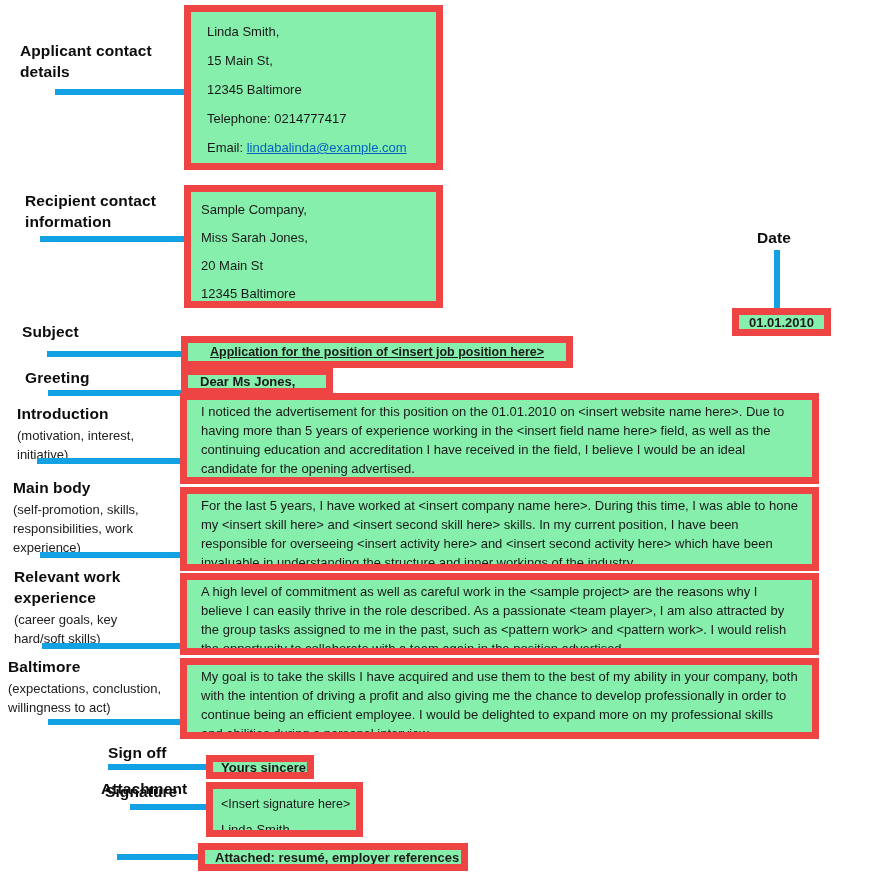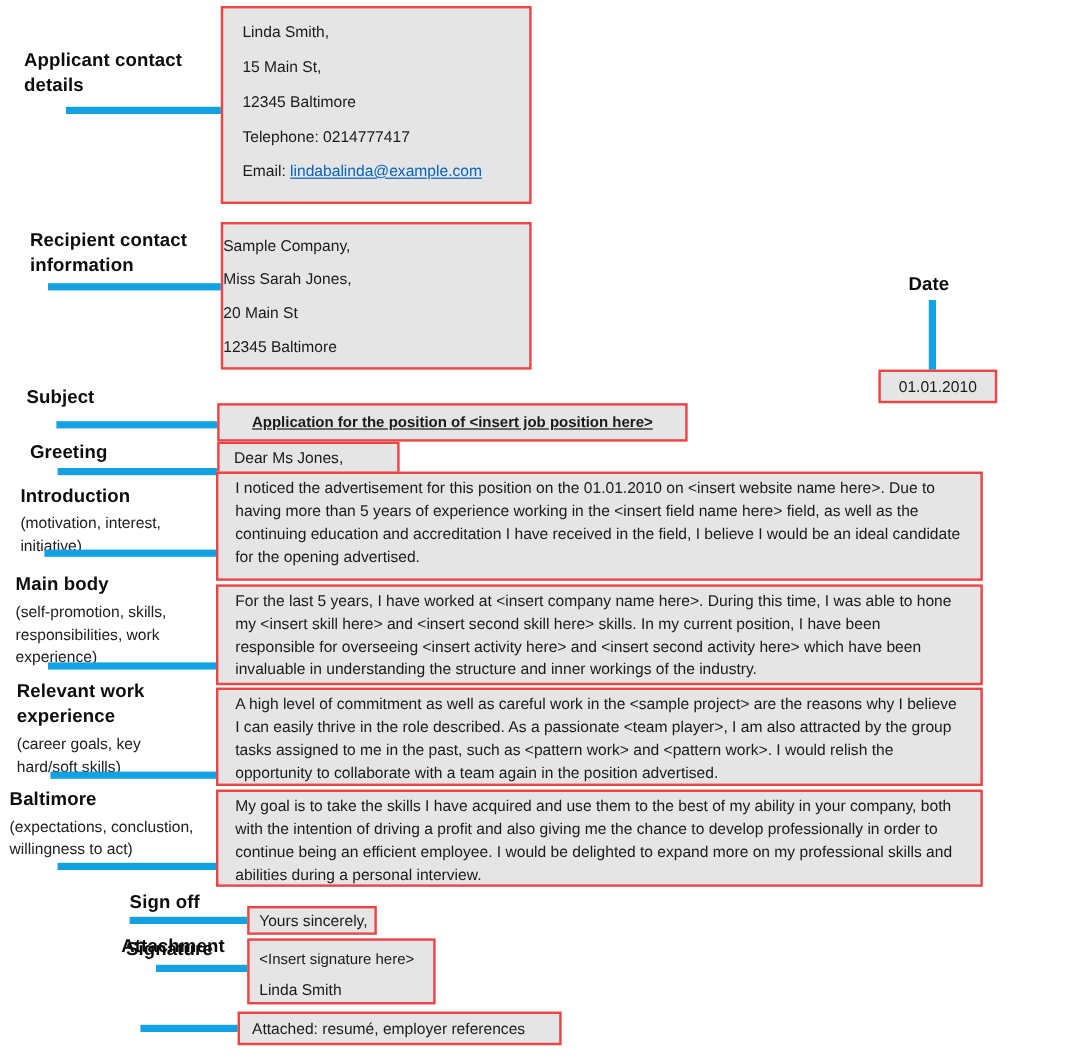--- a/index.html
+++ b/index.html
@@ -8,29 +8,29 @@
     font-family:"Liberation Sans", sans-serif;color:#1a1a1a;
   }
   .abs{position:absolute;}
   .label{
     font-weight:bold;font-size:15.5px;line-height:21px;color:#0d0d0d;
     letter-spacing:.1px;
   }
   .sublabel{font-size:13px;line-height:19px;color:#202020;font-weight:normal;}
   .conn{background:#12a1e3;}
   .bluebox{
-    position:absolute;background:#e5e5e5;border:2px solid #ef4444;box-sizing:border-box;
+    position:absolute;background:#86efac;border:7px solid #ef4444;box-sizing:border-box;
     overflow:hidden;
   }
   .addr-line{font-size:13px;line-height:29px;white-space:nowrap;padding-left:16px;}
-  .addr-line2{font-size:13px;line-height:28px;white-space:nowrap;padding-left:0;}
+  .addr-line2{font-size:13px;line-height:28px;white-space:nowrap;padding-left:10px;}
   .para{
     font-size:13px;line-height:19px;padding:2px 14px 0 14px;color:#1a1a1a;
   }
-  .centerv{display:flex;align-items:center;}
+  .centerv{display:flex;align-items:center;font-weight:bold;}
   a.email{color:#0563c1;text-decoration:underline;}
 </style>
 </head>
 <body>
 
 <div id="canvas">
 
   <div class="abs label" style="left:20px;top:40px;width:158px;">Applicant contact details</div>
   <div class="abs conn" style="left:55px;top:89px;width:130px;height:6px;"></div>
 

